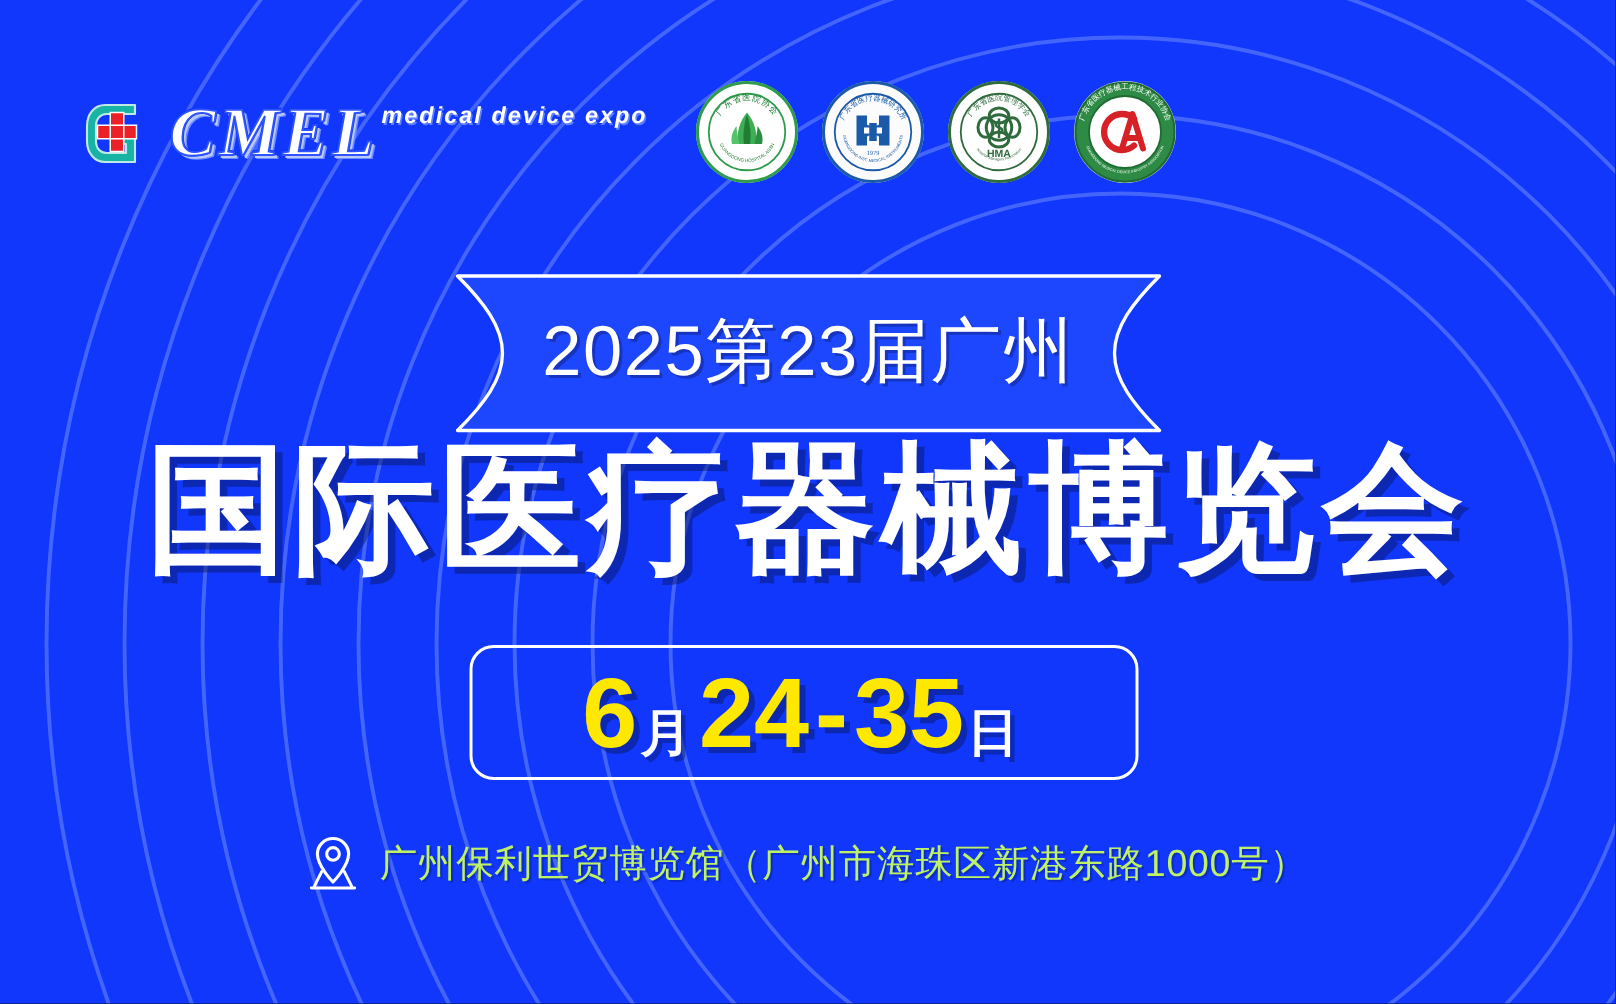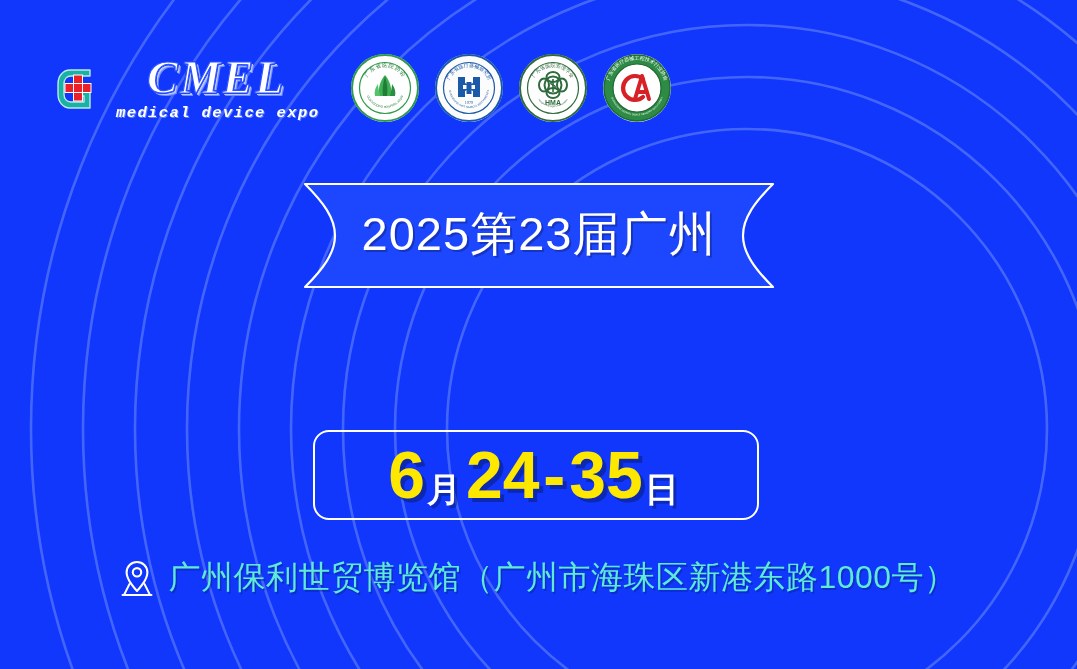--- a/index.html
+++ b/index.html
@@ -47,35 +47,35 @@
     gap:9px;
     margin-right:16px;
   }
   .cmel-mark {
     position:relative;
     width:52px;
     height:56px;
     flex:none;
   }
   .cmel-mark svg { width:100%; height:100%; display:block; }
-  .cmel-text { display:flex; flex-direction:column; line-height:1;align-items:center; }
+  .cmel-text { display:flex; flex-direction:row; line-height:1; }
   .cmel-name {
     font-family:"Liberation Serif","DejaVu Serif",serif;
     font-style:italic;
     font-weight:bold;
     font-size:46px;
     letter-spacing:2px;
     color:#ffffff;
     text-shadow:
       1px 0 0 #1037fb, -1px 0 0 #1037fb, 0 1px 0 #1037fb, 0 -1px 0 #1037fb,
       2px 2px 0 #b9c8ff, 3px 3px 0 #6f8dff;
     -webkit-text-stroke:1.2px #2f54ff;
   }
   .cmel-sub {
-    font-family:Liberation Mono, monospace;
+    font-family:Liberation Sans, sans-serif;
     font-style:italic;
     font-weight:bold;
     font-size:15.5px;
     letter-spacing:1.4px;
     color:#ffffff;
     margin-top:5px;
     margin-left:3px;
     text-shadow:1px 1px 0 #5f80ff;
   }
 
@@ -178,22 +178,22 @@
     left:0; right:0;
     top:556px;
     display:flex;
     align-items:center;
     justify-content:center;
     gap:14px;
   }
   .venue-icon { width:34px; height:38px; flex:none; }
   .venue-icon svg { width:100%; height:100%; display:block; }
   .venue-text {
-    font-size:32px;
-    color:#5eead4;
+    font-size:25px;
+    color:#bef264;
     letter-spacing:0.5px;
     white-space:nowrap;
     text-shadow:1.5px 1.5px 0 rgba(8,20,85,.3);
   }
 </style>
 </head>
 <body>
 
 <div class="poster">
 
@@ -337,20 +337,21 @@
   </div>
 
   <div class="ribbon">
     <svg viewBox="0 0 472 107" preserveAspectRatio="none" aria-hidden="true">
       <path d="M2 2 L470 2 C452 20 440 36 440 53.5 C440 71 452 87 470 105
                L2 105 C20 87 32 71 32 53.5 C32 36 20 20 2 2 Z" fill="#1d46ff" stroke="#ffffff" stroke-width="2.2" stroke-linejoin="round"></path>
     </svg>
     <div class="ribbon-text">2025第23届广州</div>
   </div>
 
+  <div class="main-title">国际医疗器械博览会</div>
 
   <div class="date-box">
     <span class="num">6</span>
     <span class="unit">月</span>
     <span class="num">24</span>
     <span class="dash">-</span>
     <span class="num">35</span>
     <span class="unit">日</span>
   </div>
 

